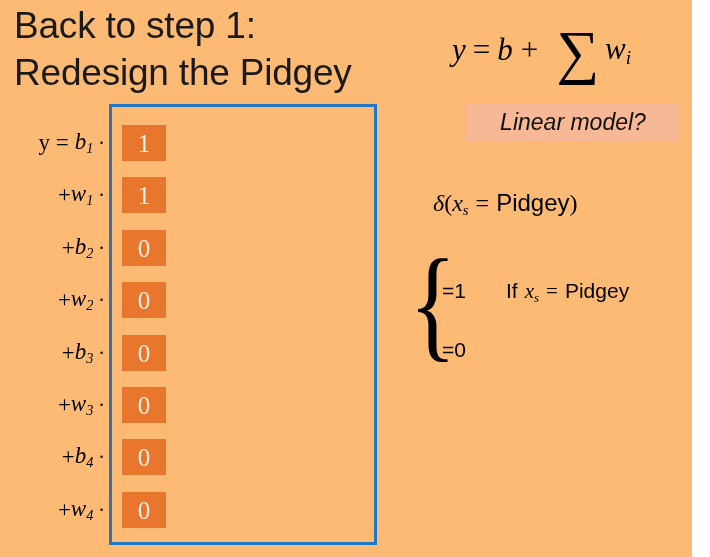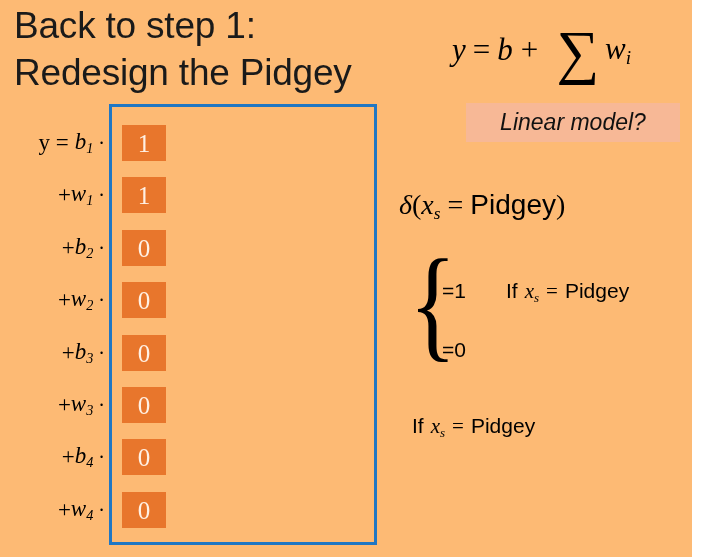--- a/index.html
+++ b/index.html
@@ -142,23 +142,23 @@
     align-items: center;
     justify-content: center;
     font-family: "Liberation Serif", serif;
     font-size: 25px;
     line-height: 1;
   }
 
   
   #delta-def {
     position: absolute;
-    left: 399px;
+    left: 433px;
     top: 189px;
-    font-size: 28px;
+    font-size: 24px;
     white-space: nowrap;
   }
   #cases {
     position: absolute;
     left: 409px;
     top: 258px;
     width: 290px;
     height: 116px;
   }
   #cases .brace {
@@ -295,18 +295,15 @@
       <span class="mi" style="margin-left:7px"><span>x</span><sub class="sb">s</sub></span>
       <span class="op" style="margin:0 7px">=</span>
       <span class="upr">Pidgey</span>
     </div>
 
     <div class="case-row bottom math">
       <span class="case-val">=0</span>
     </div>
   </div>
 
-  <div id="if-line" class="math">
-    <span class="upr">If</span><span class="mi" style="margin-left:7px"><span>x</span><sub class="sb">s</sub></span><span class="op" style="margin:0 7px">=</span><span class="upr">Pidgey</span>
-  </div>
 
 
 </div>
 
 </body></html>

